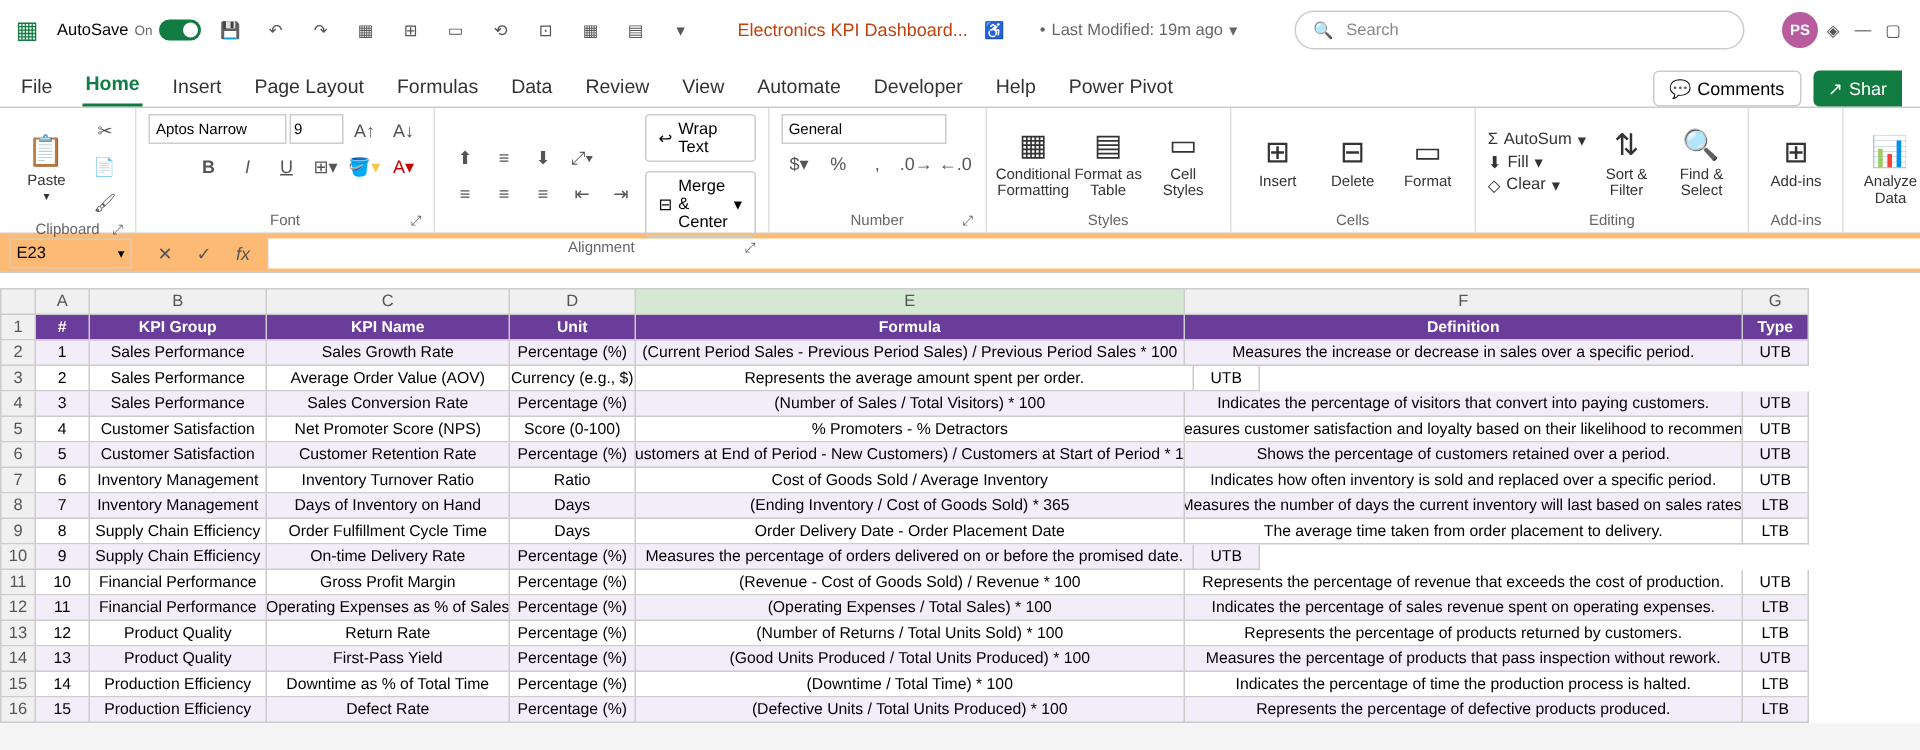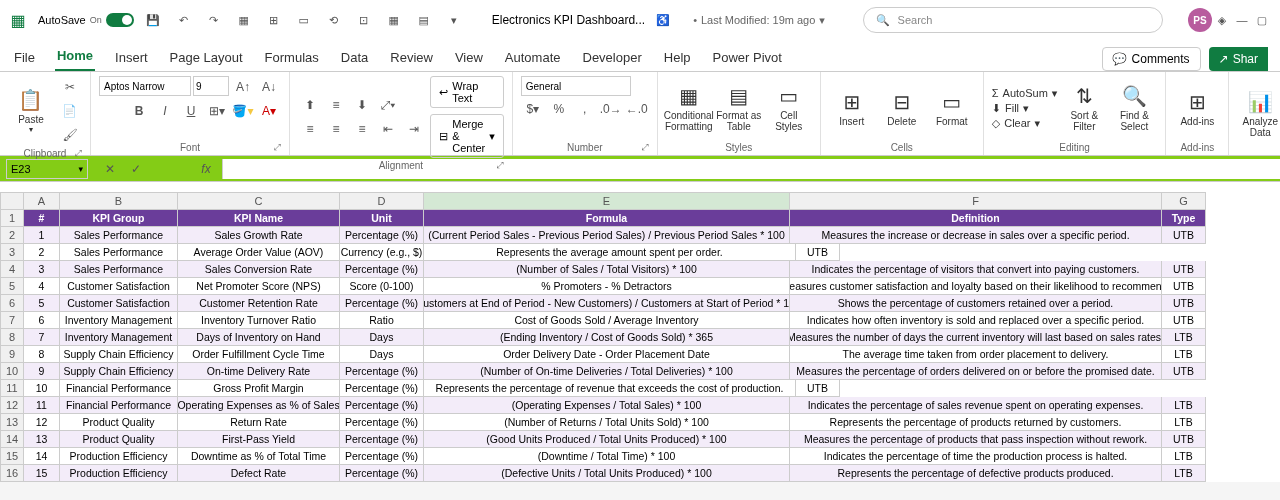--- a/index.html
+++ b/index.html
@@ -5,21 +5,21 @@
 * { margin: 0; padding: 0; box-sizing: border-box; font-family: 'Segoe UI', Arial, sans-serif; }
 body { background: #f5f5f5; width: 1280px; height: 500px; overflow: hidden; font-size: 11px; }
 
 
 .title-bar { height: 40px; background: #fff; display: flex; align-items: center; padding: 0 8px; gap: 8px; }
 .title-bar .left { display: flex; align-items: center; gap: 10px; }
 .autosave { display: flex; align-items: center; gap: 4px; font-size: 11px; }
 .toggle { width: 28px; height: 14px; background: #107c41; border-radius: 8px; position: relative; }
 .toggle::after { content: ''; position: absolute; right: 2px; top: 2px; width: 10px; height: 10px; background: #fff; border-radius: 50%; }
 .qat-btn { width: 20px; height: 20px; display: flex; align-items: center; justify-content: center; color: #555; cursor: pointer; }
-.filename { font-size: 12px; color: #000000; margin-left: 20px; }
+.filename { font-size: 12px; color: #c2410c; margin-left: 20px; }
 .last-mod { font-size: 11px; color: #666; margin-left: 12px; display: flex; align-items: center; gap: 4px; }
 .search-box { flex: 0 0 300px; margin-left: 30px; height: 26px; border: 1px solid #ccc; border-radius: 13px; display: flex; align-items: center; padding: 0 12px; color: #888; gap: 8px; }
 .title-right { margin-left: auto; display: flex; align-items: center; }
 .avatar { width: 24px; height: 24px; border-radius: 50%; background: #b85c9e; color: #fff; display: flex; align-items: center; justify-content: center; font-size: 10px; font-weight: bold; }
 
 
 .tabs { height: 32px; background: #fff; display: flex; align-items: flex-end; padding: 0 12px; gap: 18px; border-bottom: 1px solid #ccc; }
 .tab { font-size: 13px; color: #333; padding: 6px 2px; cursor: pointer; }
 .tab.active { color: #107c41; border-bottom: 2px solid #107c41; font-weight: 600; }
 .tabs-right { margin-left: auto; display: flex; gap: 8px; align-items: center; }
@@ -35,21 +35,21 @@
 .big-btn { display: flex; flex-direction: column; align-items: center; justify-content: center; width: 46px; height: 60px; cursor: pointer; font-size: 10px; color: #333; text-align: center; }
 .big-btn .icon { font-size: 20px; margin-bottom: 2px; }
 .small-btn { width: 24px; height: 22px; display: flex; align-items: center; justify-content: center; cursor: pointer; color: #555; font-size: 12px; }
 .font-sel { width: 92px; height: 20px; border: 1px solid #ccc; font-size: 10px; padding: 0 4px; }
 .size-sel { width: 36px; height: 20px; border: 1px solid #ccc; font-size: 10px; padding: 0 2px; }
 .wrap-btn, .merge-btn { border: 1px solid #ccc; border-radius: 3px; padding: 3px 8px; font-size: 11px; display: flex; align-items: center; gap: 4px; }
 .num-sel { width: 110px; height: 20px; border: 1px solid #ccc; font-size: 10px; padding: 0 4px; }
 .edit-row { display: flex; align-items: center; gap: 4px; font-size: 11px; color: #333; }
 
 
-.formula-bar { height: 26px; background: #84cc16; display: flex; align-items: center; border-bottom: 1px solid #ccc; }
+.formula-bar { height: 26px; background: #fdba74; display: flex; align-items: center; border-bottom: 1px solid #ccc; }
 .name-box { width: 82px; height: 20px; border: 1px solid #ccc; margin: 0 6px; font-size: 11px; padding: 0 4px; display: flex; align-items: center; }
 .fb-btns { display: flex; gap: 2px; padding: 0 4px; color: #888; }
 .formula-input { flex: 1; height: 20px; border: none; border-left: 1px solid #ccc; font-size: 11px; padding: 0 6px; }
 
 
 .spacer { height: 10px; background: #fff; }
 
 
 .grid { background: #fff; }
 .col-headers { display: flex; height: 18px; }
@@ -336,21 +336,21 @@
 </div>
 
 <div class="formula-bar">
   <div class="name-box">
       <span>E23</span>
       <span style="margin-left:auto;font-size:9px;">▾</span>
     </div>
   <div class="fb-btns">
     <span class="small-btn">✕</span>
     <span class="small-btn">✓</span>
-    <span class="small-btn" style="font-style:italic;margin-left:44px;">fx</span>
+    <span class="small-btn" style="font-style:italic;">fx</span>
   </div>
   <input class="formula-input" style="">
 </div>
 
 <div class="spacer"></div>
 
 <div class="grid">
   <div class="col-headers">
     <div class="corner"></div>
     <div class="col-h col-a">A</div>
@@ -450,30 +450,30 @@
 <div class="cell col-e">Order Delivery Date - Order Placement Date</div>
 <div class="cell col-f">The average time taken from order placement to delivery.</div>
 <div class="cell col-g">LTB</div>
       </div>
       <div class="data-row">
         <div class="row-h">10</div>
 <div class="cell col-a">9</div>
 <div class="cell col-b">Supply Chain Efficiency</div>
 <div class="cell col-c">On-time Delivery Rate</div>
 <div class="cell col-d">Percentage (%)</div>
-<div class="cell col-e">(Number of On-time Deliveries / Total Deliveries) * 100</div>
 <div class="cell col-f">Measures the percentage of orders delivered on or before the promised date.</div>
 <div class="cell col-g">UTB</div>
       </div>
       <div class="data-row">
         <div class="row-h">11</div>
 <div class="cell col-a">10</div>
 <div class="cell col-b">Financial Performance</div>
 <div class="cell col-c">Gross Profit Margin</div>
 <div class="cell col-d">Percentage (%)</div>
+<div class="cell col-e">(Revenue - Cost of Goods Sold) / Revenue * 100</div>
 <div class="cell col-f">Represents the percentage of revenue that exceeds the cost of production.</div>
 <div class="cell col-g">UTB</div>
       </div>
       <div class="data-row">
         <div class="row-h">12</div>
 <div class="cell col-a">11</div>
 <div class="cell col-b">Financial Performance</div>
 <div class="cell col-c">Operating Expenses as % of Sales</div>
 <div class="cell col-d">Percentage (%)</div>
 <div class="cell col-e">(Operating Expenses / Total Sales) * 100</div>

